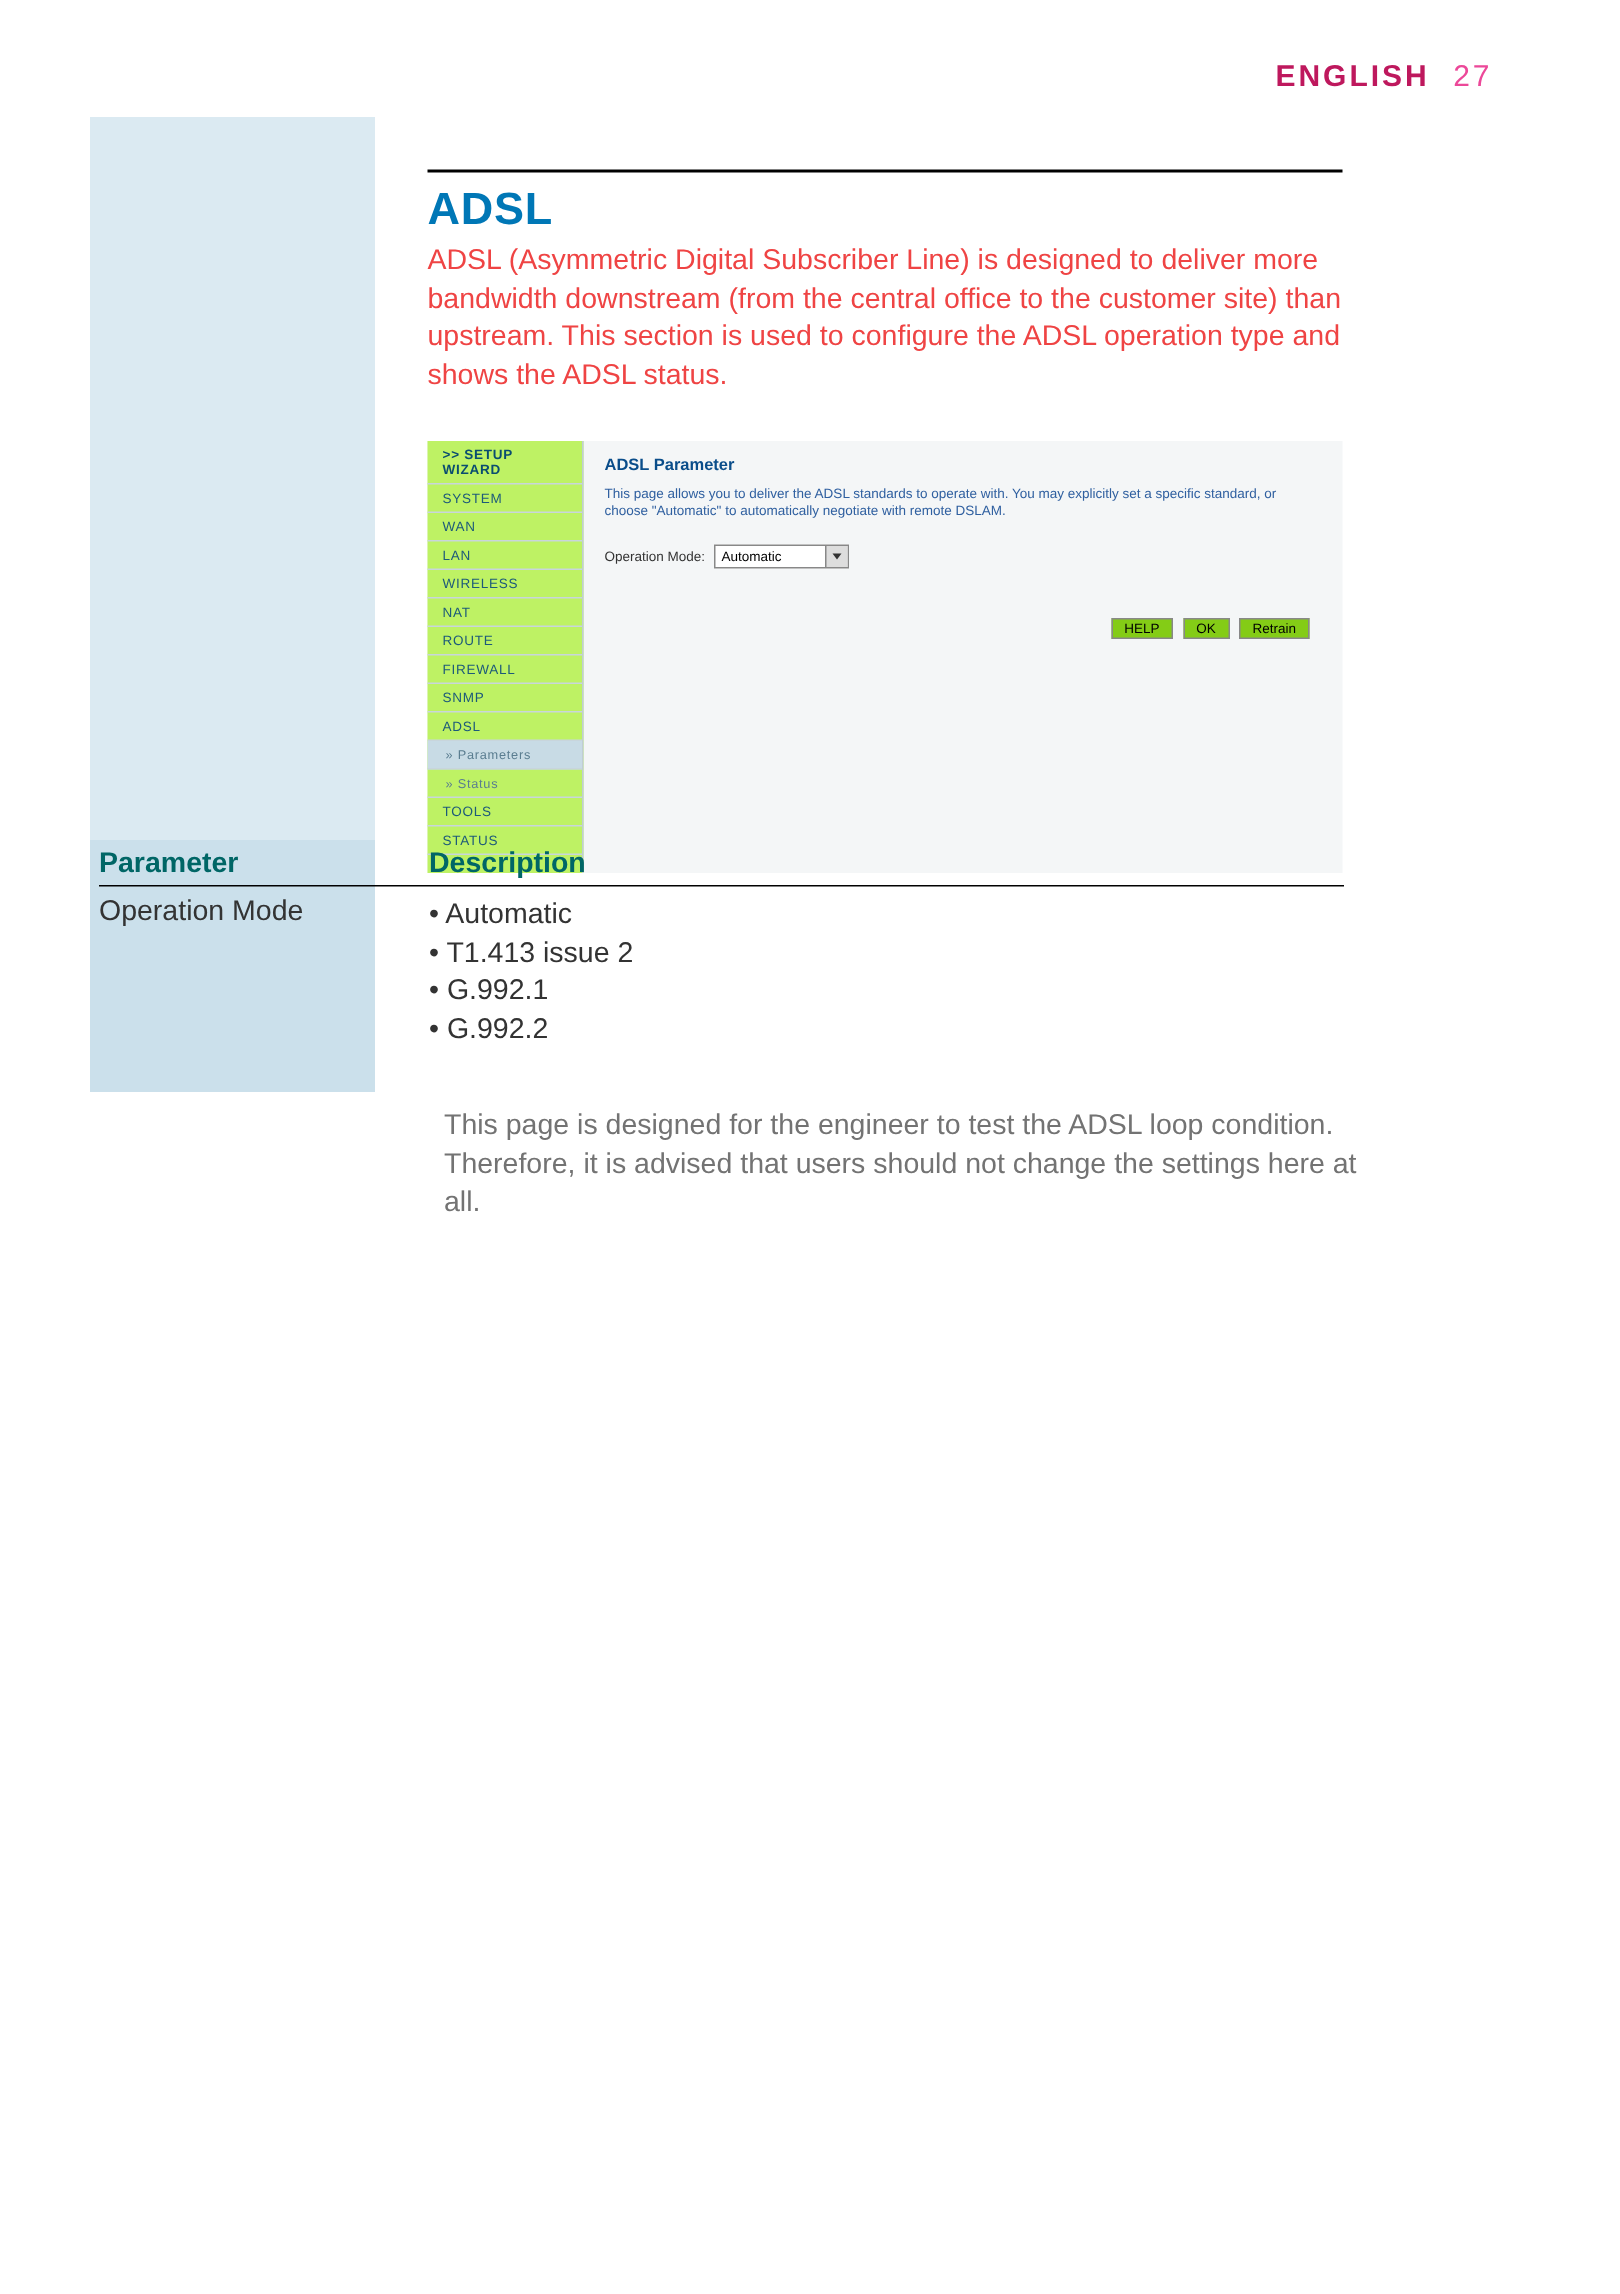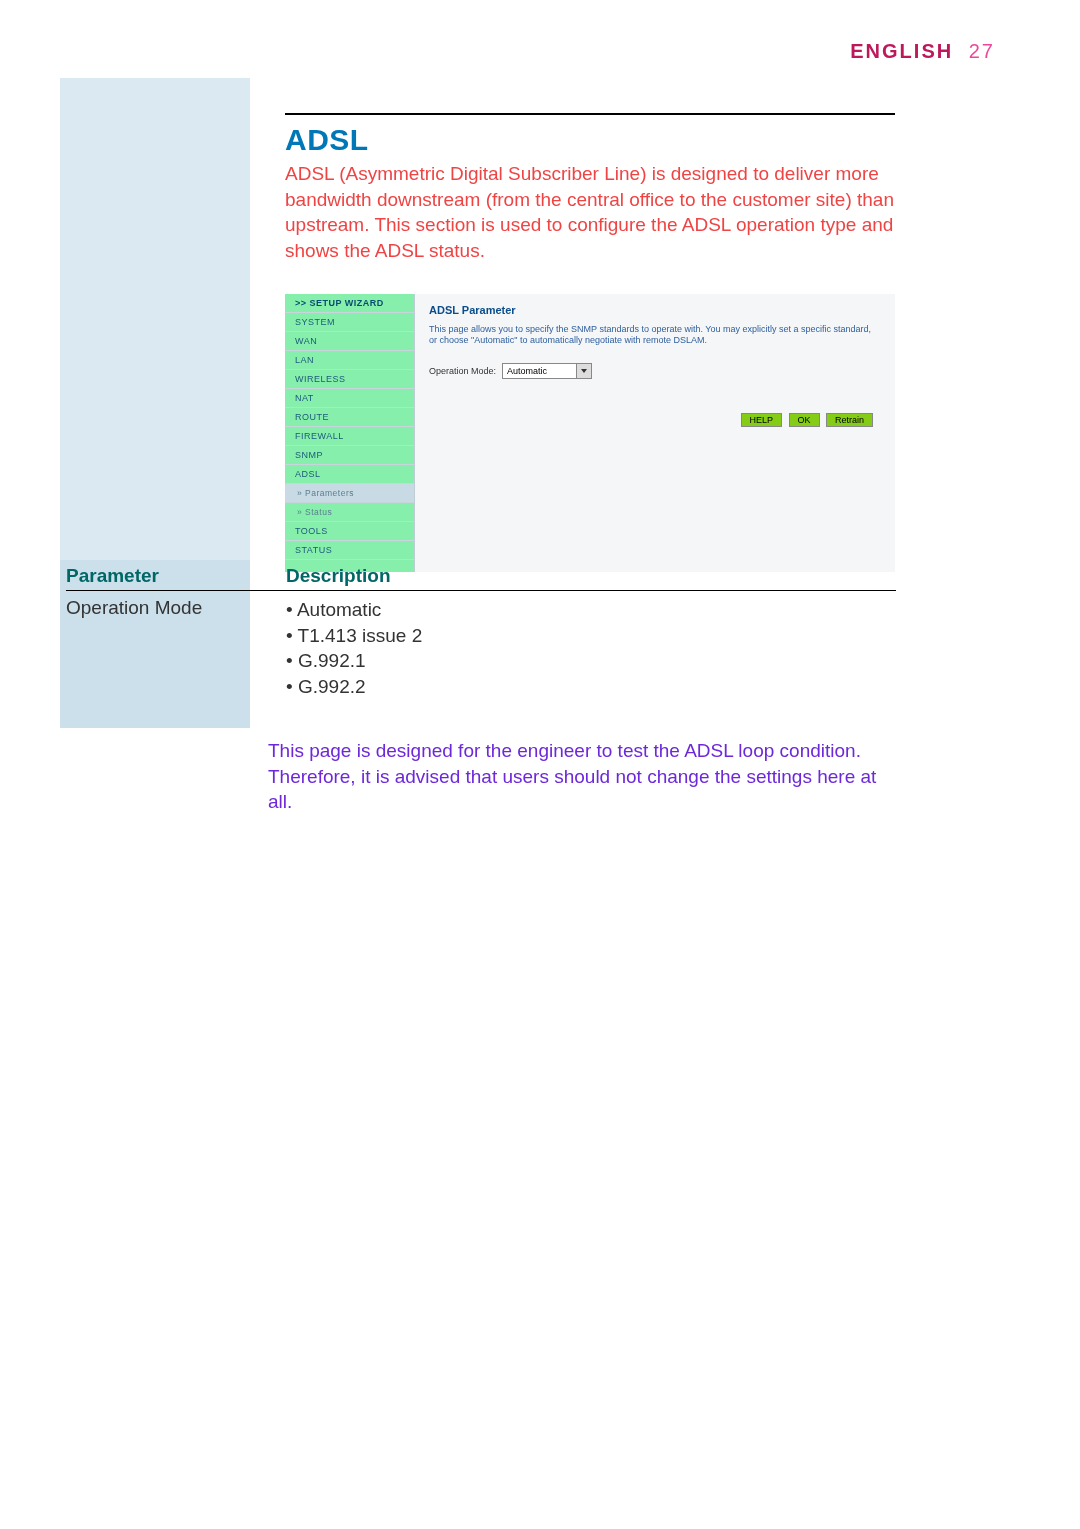--- a/index.html
+++ b/index.html
@@ -64,22 +64,22 @@
       margin-bottom: 30px;
     }
     
     .shot {
       background: #f4f6f7;
       display: flex;
       width: 610px;
       font-family: Arial, sans-serif;
     }
     .shot-nav {
-      width: 130px;
-      background: #86efac;
+      width: 104px;
+      background: #bef264;
       border-right: 1px solid #c0cdd4;
       padding-bottom: 12px;
     }
     .nav-item {
       font-size: 9px;
       letter-spacing: 0.5px;
       padding: 4px 10px;
       border-bottom: 1px solid #c8d5dc;
       color: #1d5a7a;
       cursor: pointer;
@@ -192,24 +192,24 @@
       color: #333;
     }
     .bullet-list { list-style: none; }
     .bullet-list li::before {
       content: "• ";
     }
     .bullet-list li { line-height: 1.35; }
     .closing {
       position: absolute;
       top: 738px;
-      left: 268px;
+      left: 296px;
       width: 610px;
       font-size: 19px;
-      color: #6d28d9;
+      color: #737373;
       line-height: 1.35;
     }
   </style>
 </head>
 <body>
 
 <div class="page">
   <div class="header-right">
     <span class="header-lang">ENGLISH</span>
     <span class="header-page">27</span>
@@ -235,21 +235,21 @@
         <div class="nav-item">FIREWALL</div>
         <div class="nav-item">SNMP</div>
         <div class="nav-item">ADSL</div>
         <div class="nav-item sub active">» Parameters</div>
         <div class="nav-item sub">» Status</div>
         <div class="nav-item">TOOLS</div>
         <div class="nav-item">STATUS</div>
       </div>
       <div class="shot-main">
         <div class="shot-title">ADSL Parameter</div>
-        <div class="shot-desc">This page allows you to specify the SNMP standards to operate with. You may explicitly set a specific standard, or choose "Automatic" to automatically negotiate with remote DSLAM.</div>
+        <div class="shot-desc">This page allows you to deliver the ADSL standards to operate with. You may explicitly set a specific standard, or choose "Automatic" to automatically negotiate with remote DSLAM.</div>
         <div class="shot-row">
           <span class="shot-label">Operation Mode:</span>
           <span class="shot-select">
             <span>Automatic</span>
             <span class="shot-select-arrow"></span>
           </span>
         </div>
         <div class="shot-buttons">
           <span class="shot-btn">HELP</span>
           <span class="shot-btn">OK</span>

